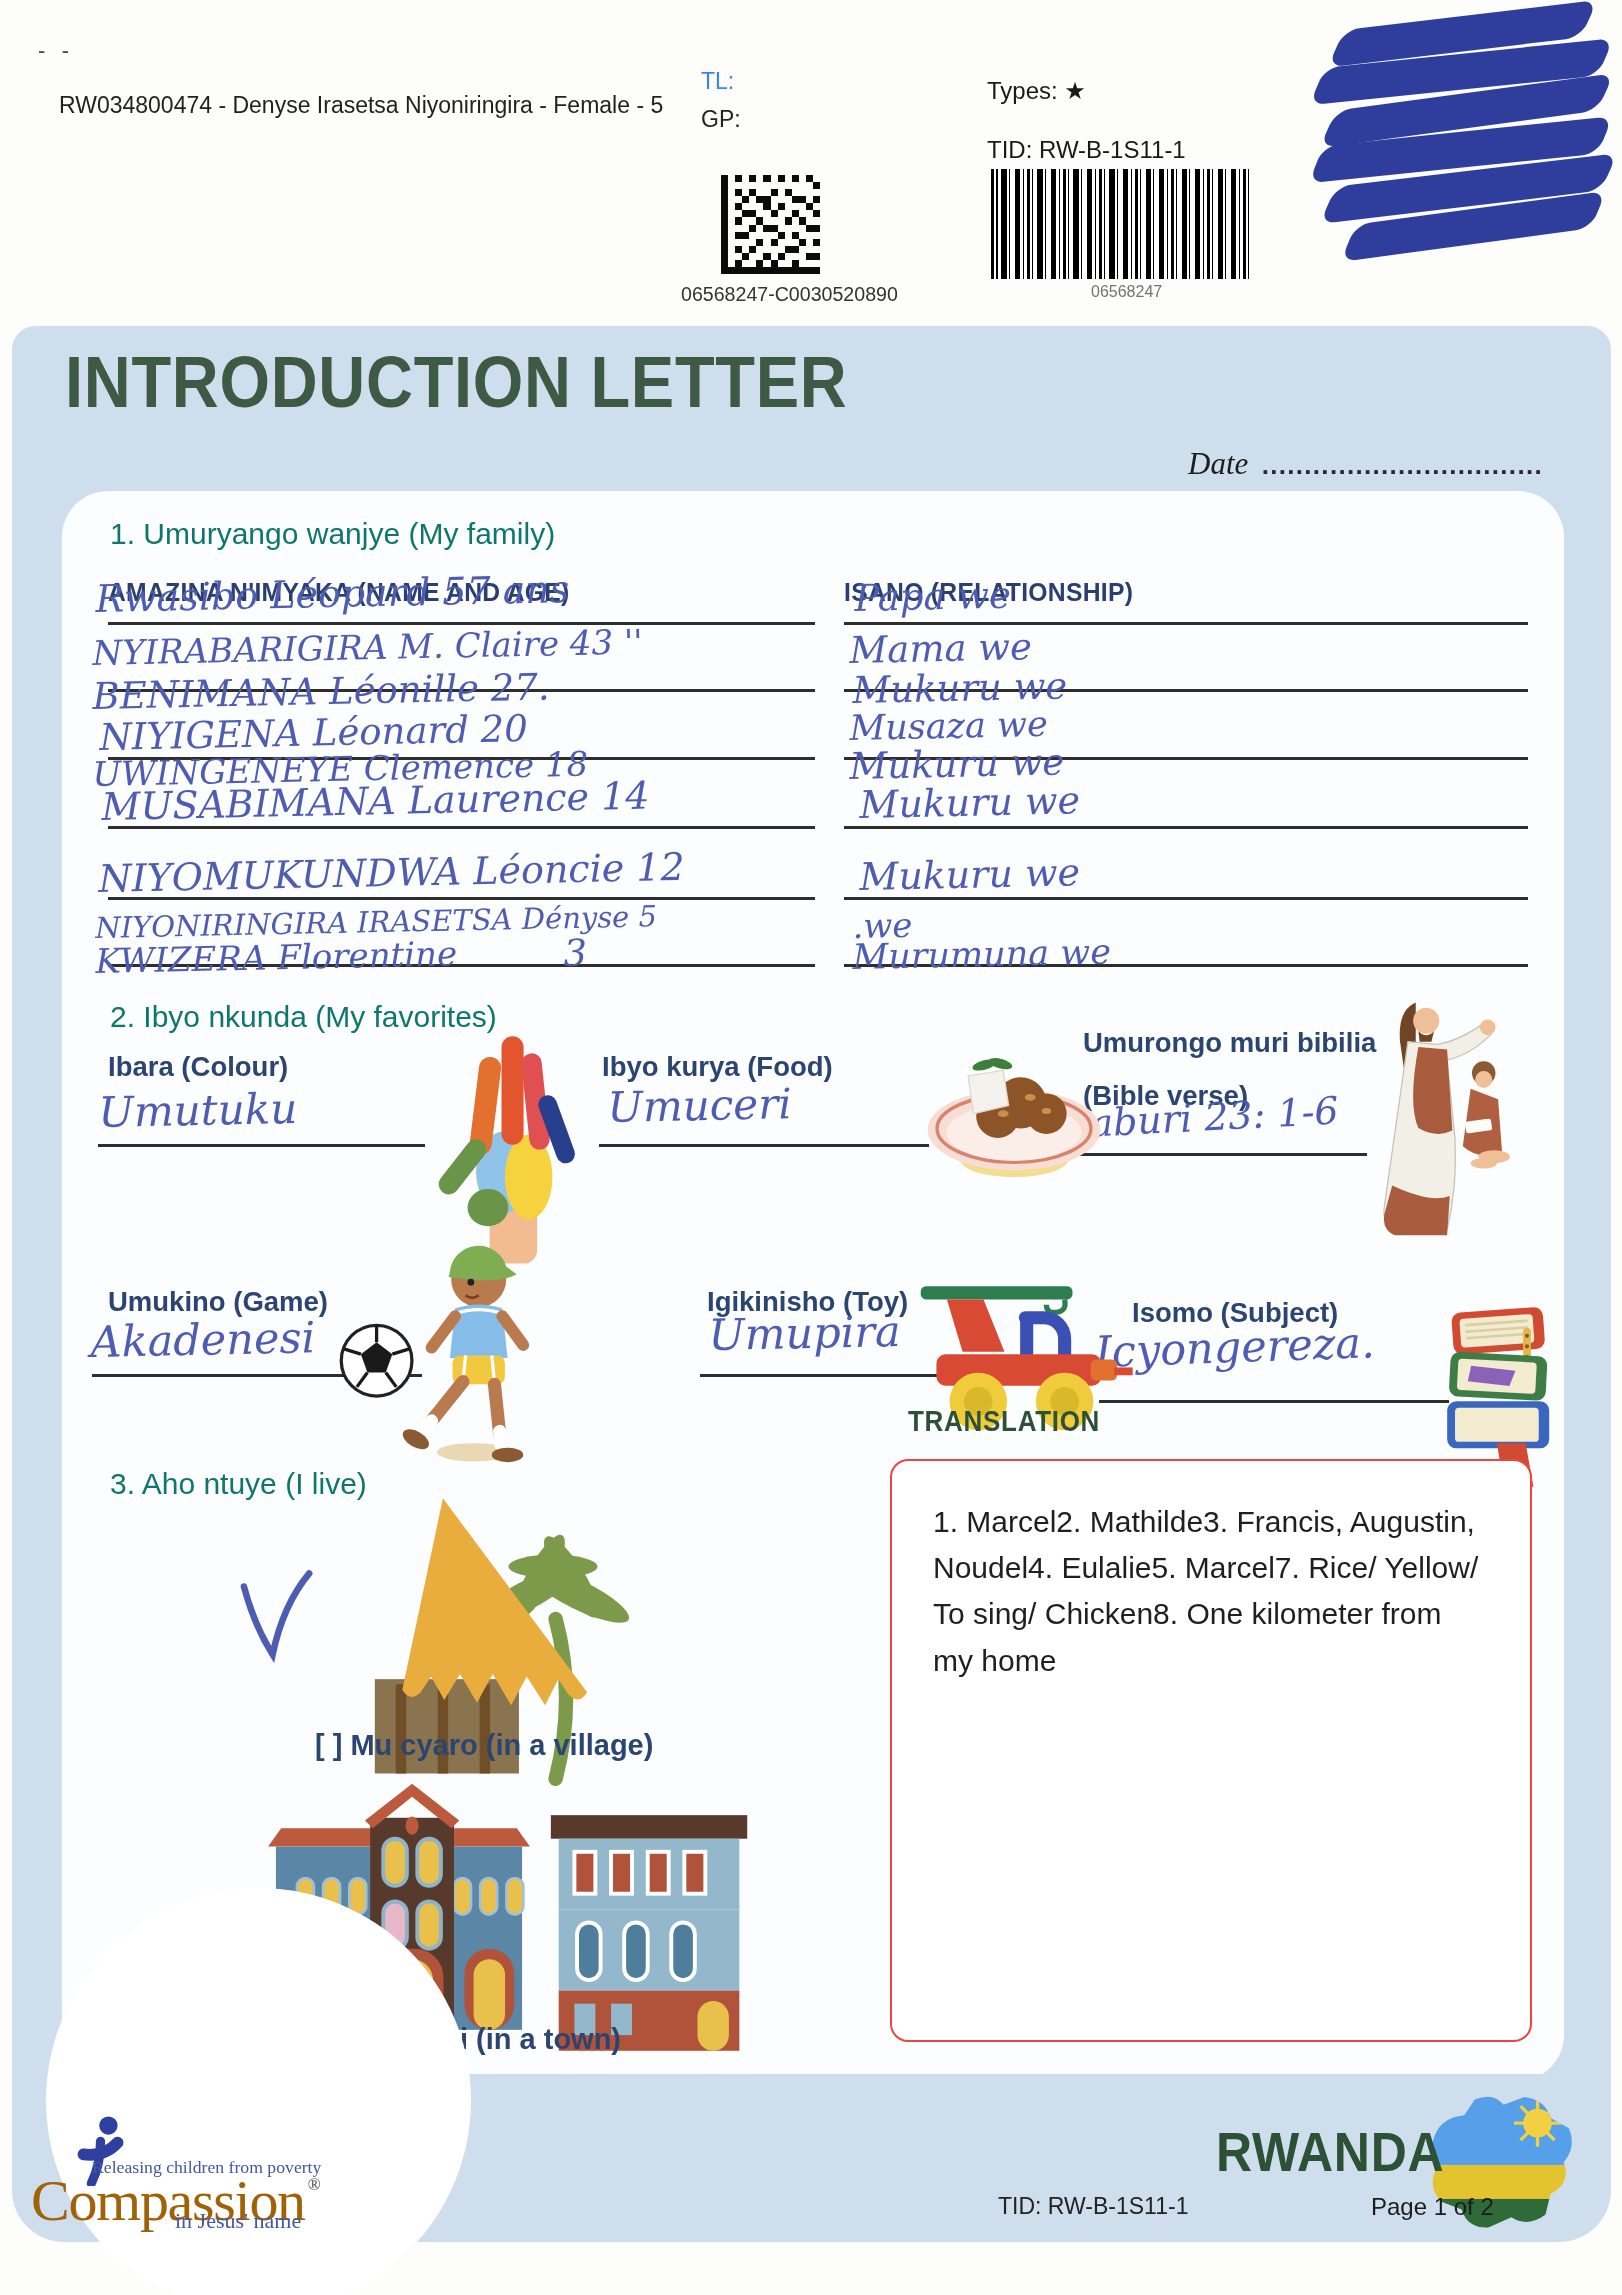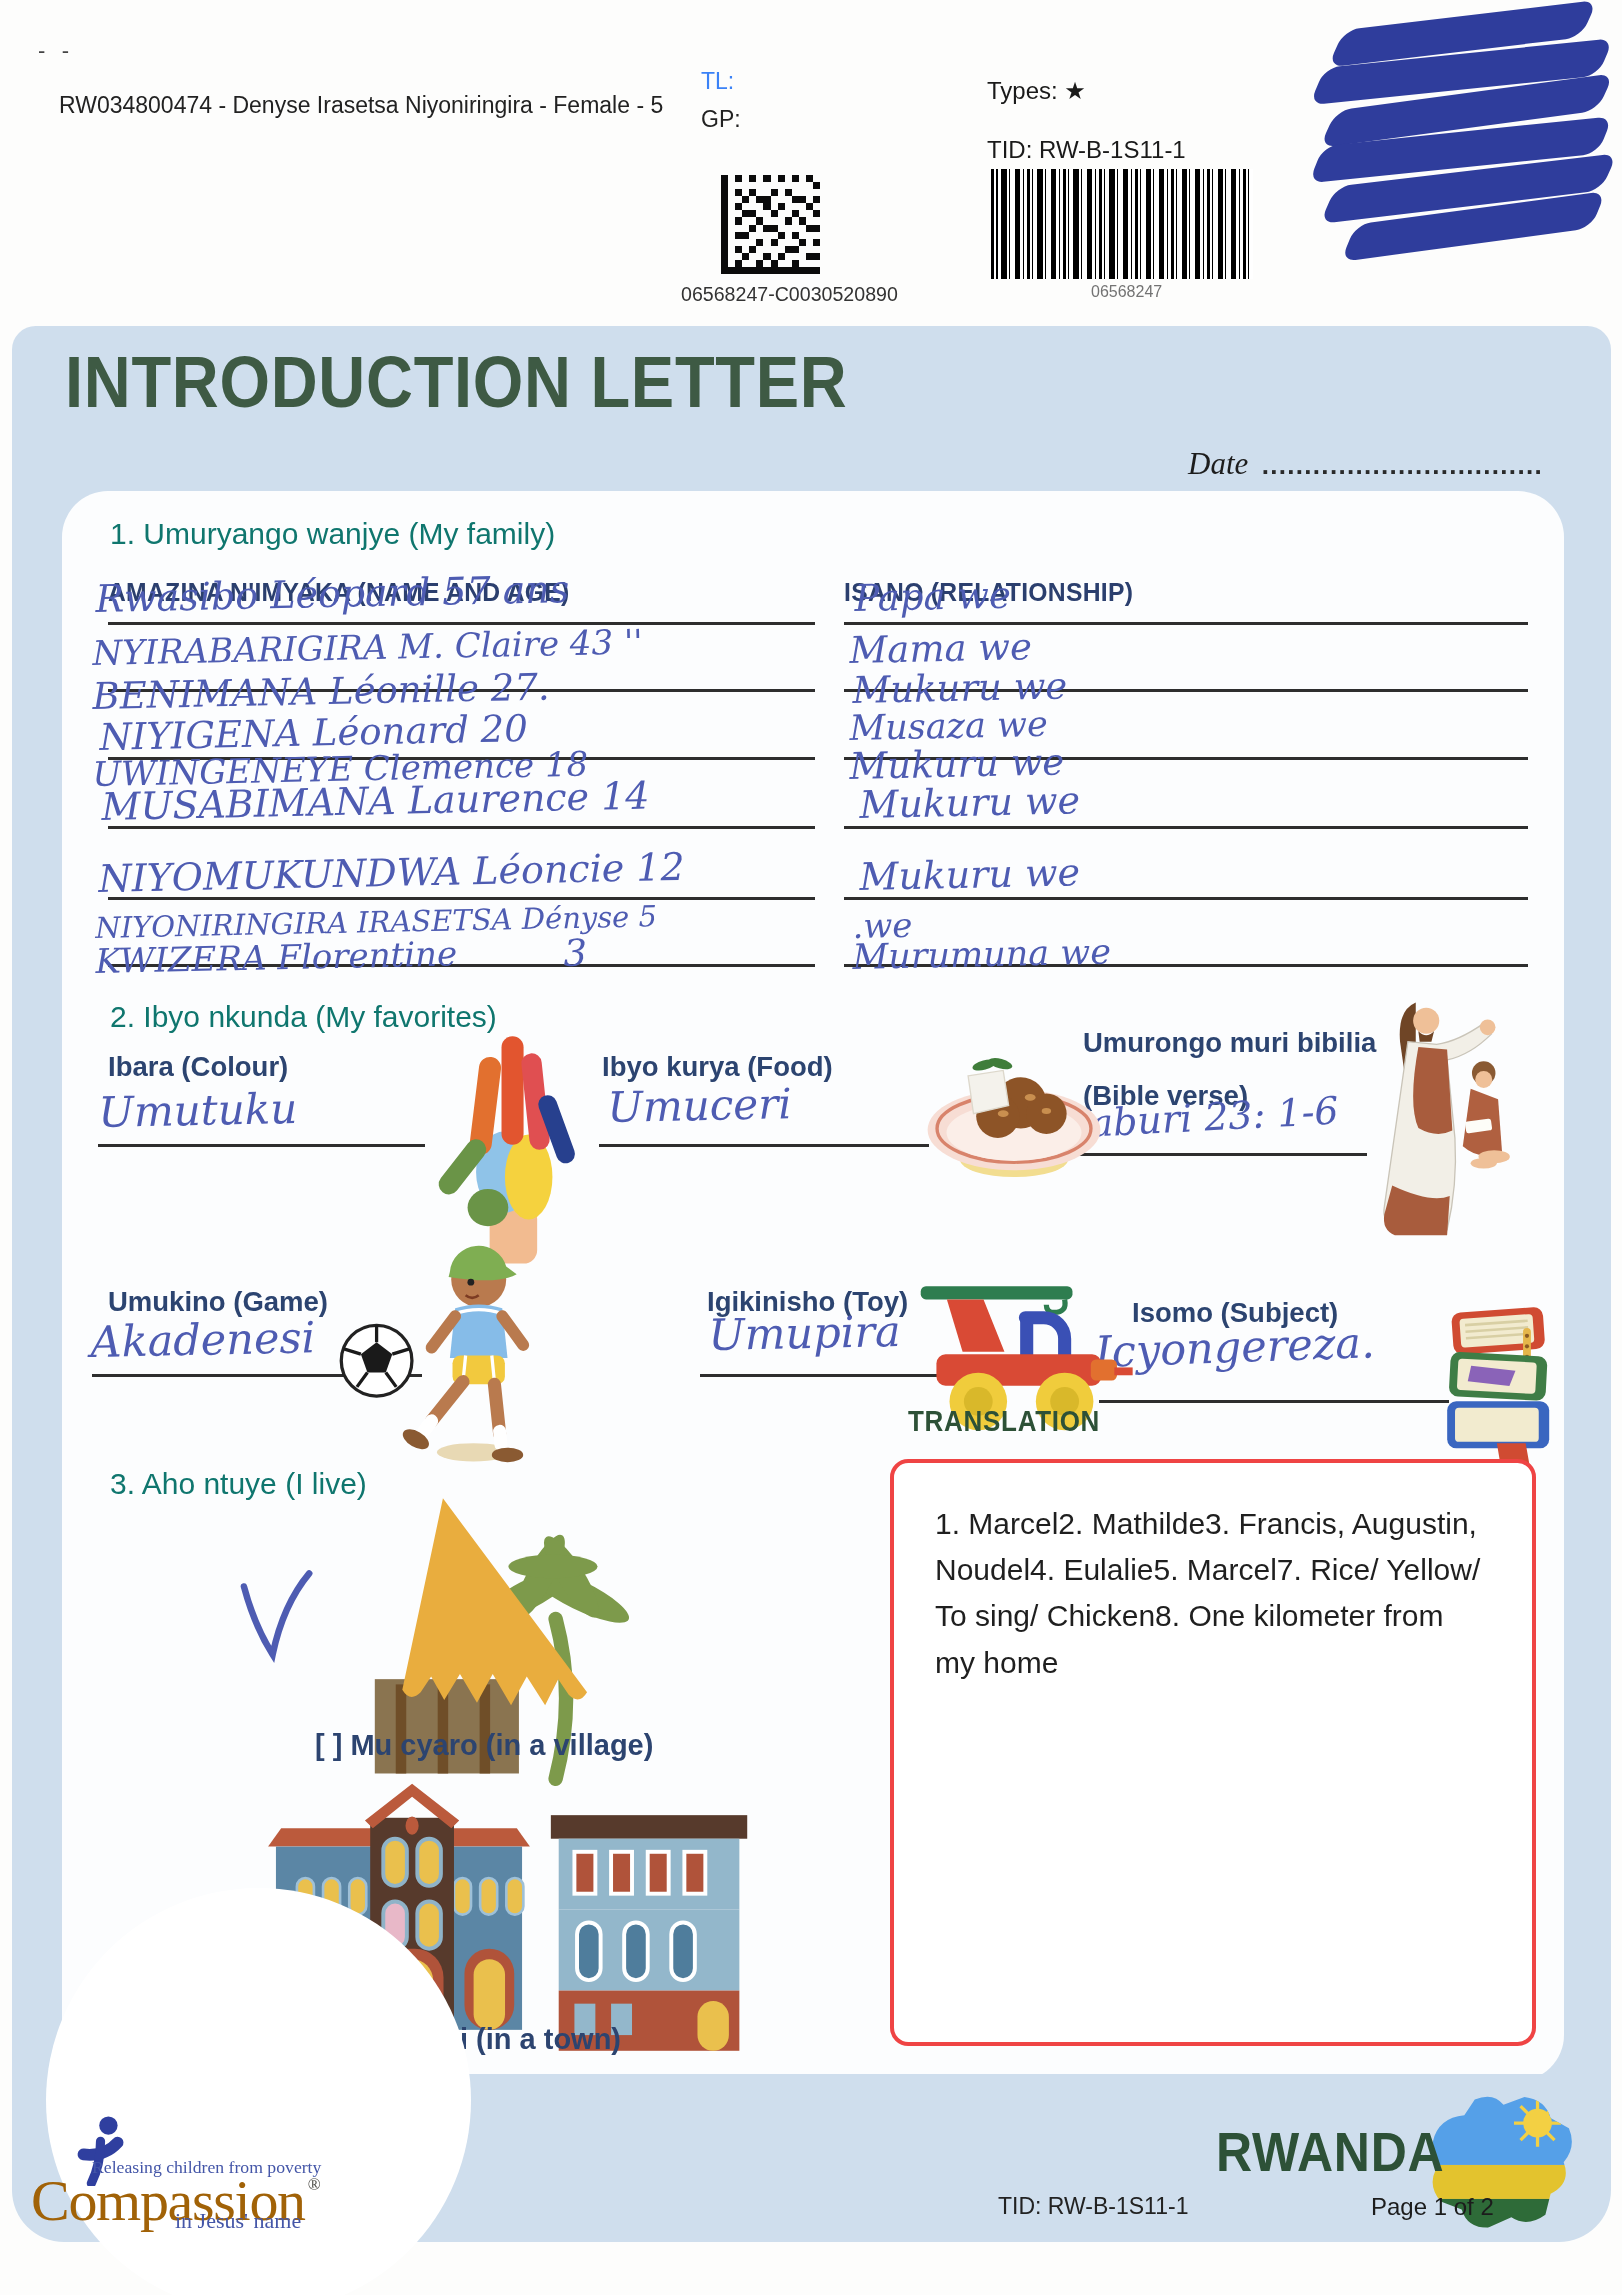--- a/index.html
+++ b/index.html
@@ -19,21 +19,21 @@
   .hw{position:absolute;font-family:"DejaVu Serif",serif;font-style:italic;color:#4e5cb2;white-space:pre;
       transform:rotate(-1.2deg);transform-origin:left top}
   .rule{position:absolute;height:2.6px;background:#2e2e2e}
   .stencil{font-weight:900;letter-spacing:0.7px;transform:scaleY(1.12);transform-origin:left top}
   .scribblebar{position:absolute;height:37px;background:#2f3d9c;border-radius:14.4px}
   .barcode{position:absolute;left:991px;top:169px;width:262px;height:110px;
     background:repeating-linear-gradient(90deg,#000 0 3.3px,#fff 3.3px 5.2px,#000 5.2px 6.5px,#fff 6.5px 10.5px,
       #000 10.5px 15.7px,#fff 15.7px 17.7px,#000 17.7px 19px,#fff 19px 23.6px,#000 23.6px 29px,#fff 29px 32px,
       #000 32px 33px,#fff 33px 36px)}
   .transbox{position:absolute;left:890px;top:1459px;width:638px;height:579px;background:#ffffff;
-            border:4px solid #ef4444;border-radius:18.3px}
+            border:2px solid #ef4444;border-radius:18.3px}
   .transtext{padding:38px 41px;font-size:30px;line-height:1.54;color:#1f1f1f}
   .serif{font-family:Liberation Serif, serif}
 </style>
 </head>
 <body>
 
 <div class="page">
 
   <div class="abs nowrap" style="left:38px;top:38px;font-size:22px;letter-spacing:5.2px;color:#444">- -</div>
   <div class="abs nowrap" style="left:59px;top:92px;font-size:23px;color:#222">RW034800474 - Denyse Irasetsa Niyoniringira - Female - 5</div>

